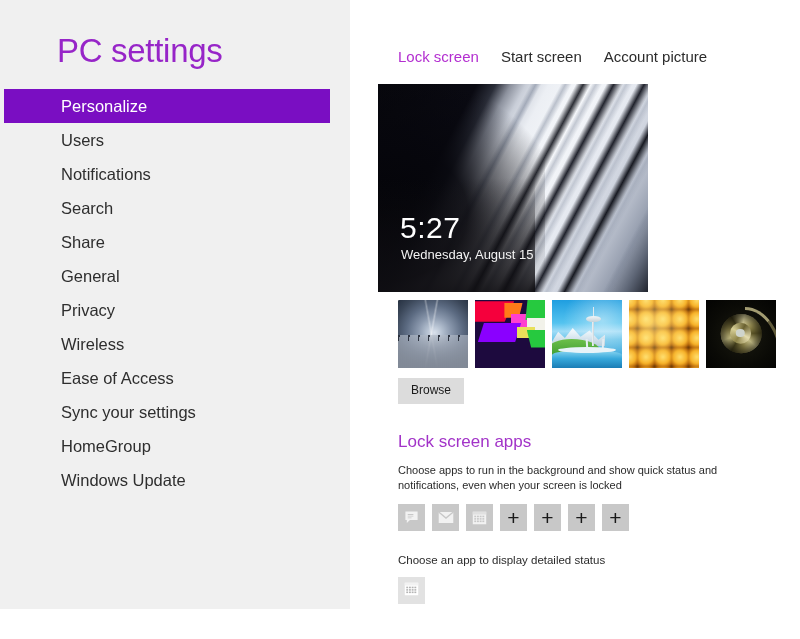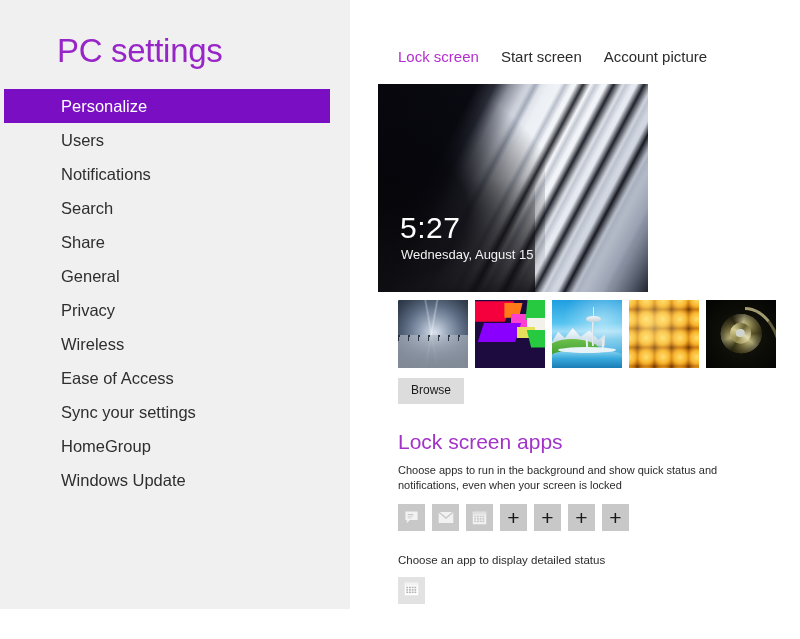--- a/index.html
+++ b/index.html
@@ -359,21 +359,21 @@
     border: none;
     padding: 6px 13px 7px 13px;
     cursor: pointer;
     font-family: "Liberation Sans", sans-serif;
     line-height: 13px;
   }
 
   
   .section-heading {
     color: #a233c8;
-    font-size: 21px;
+    font-size: 17px;
     font-weight: 400;
     margin: 27px 0 0 48px;
     line-height: 22px;
   }
   .section-desc {
     color: #2a2a2a;
     font-size: 11px;
     line-height: 15px;
     margin: 10px 0 0 48px;
     max-width: 375px;

